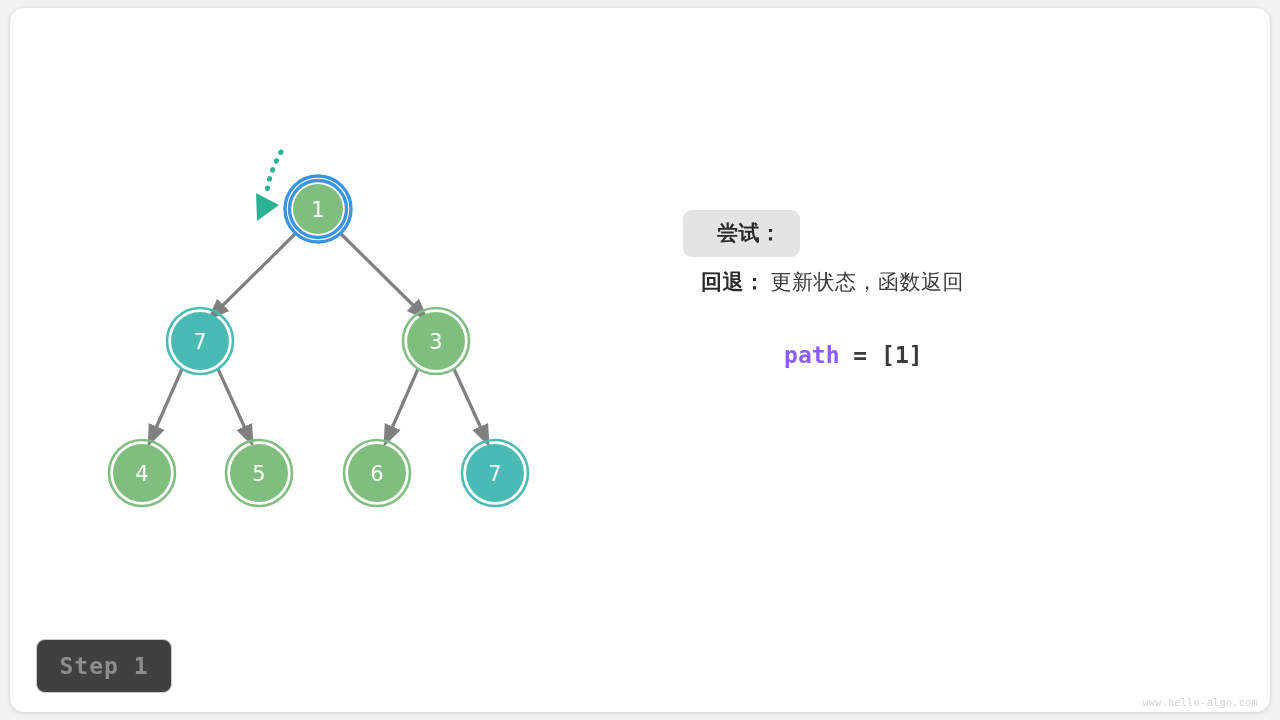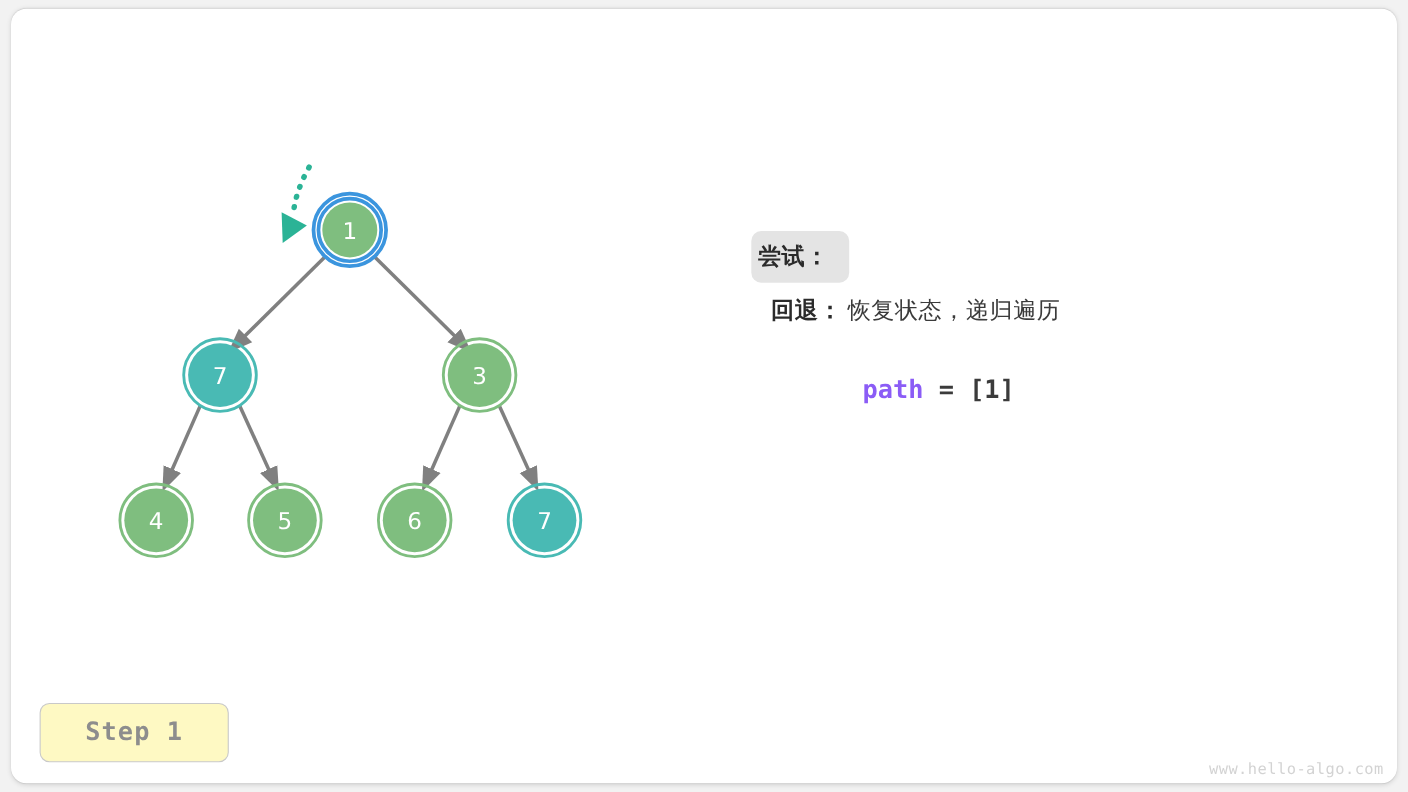--- a/index.html
+++ b/index.html
@@ -59,21 +59,21 @@
   }
   .cjk b {
     font-weight: bold;
     color: #2b2b2b;
   }
   #try-row {
     display: inline-flex;
     align-items: center;
     background: #e4e4e4;
     border-radius: 9px;
-    padding: 9px 18px 10px 6px;
+    padding: 9px 18px 10px 34px;
     margin-left: 0px;
   }
   #retreat-row {
     padding: 9px 18px 10px 18px;
     margin-top: 2px;
   }
   .mono-row {
     font-family: "DejaVu Sans Mono", monospace;
     font-size: 23px;
     font-weight: bold;
@@ -85,43 +85,43 @@
   .var-res  { color: #2a9187; }
   .val      { color: #3b3b3b; font-weight: bold; }
   #path-line { margin-top: 10px; }
   #res-line  { margin-top: 88px; }
 
   
   #step-badge {
     position: absolute;
     left: 36px;
     top: 639px;
-    width: 172px;
+    width: 136px;
     height: 54px;
     box-sizing: border-box;
-    background: #fef9c3;
+    background: #404040;
     border: 1px solid #c9c9c9;
     border-radius: 9px;
     display: flex;
     align-items: center;
     justify-content: center;
     font-family: "DejaVu Sans Mono", monospace;
     font-size: 23px;
     font-weight: bold;
     color: #8d8d8d;
     letter-spacing: 1px;
   }
 
   
   #watermark {
     position: absolute;
     right: 22px;
     bottom: 12px;
     font-family: "DejaVu Sans Mono", monospace;
-    font-size: 14px;
+    font-size: 10px;
     color: #d3d3d3;
     letter-spacing: 0.4px;
   }
 </style>
 </head>
 <body>
 
 <div id="root">
   <div id="card"></div>
 
@@ -195,21 +195,21 @@
   </svg>
 
   <div id="panel">
 
     <div id="try-row">
       <span class="cjk"><b>尝试：</b></span>
     </div>
 
     <div id="retreat-row">
       <span class="cjk"><b>回退：</b></span>
-      <span class="cjk">恢复状态，递归遍历</span>
+      <span class="cjk">更新状态，函数返回</span>
     </div>
 
     <div id="path-line" class="mono-row">
       <span class="var-path">path</span><span class="val"> = </span><span class="val">[1]</span>
     </div>
 
 
   </div>
 
   <div id="step-badge">Step 1</div>

